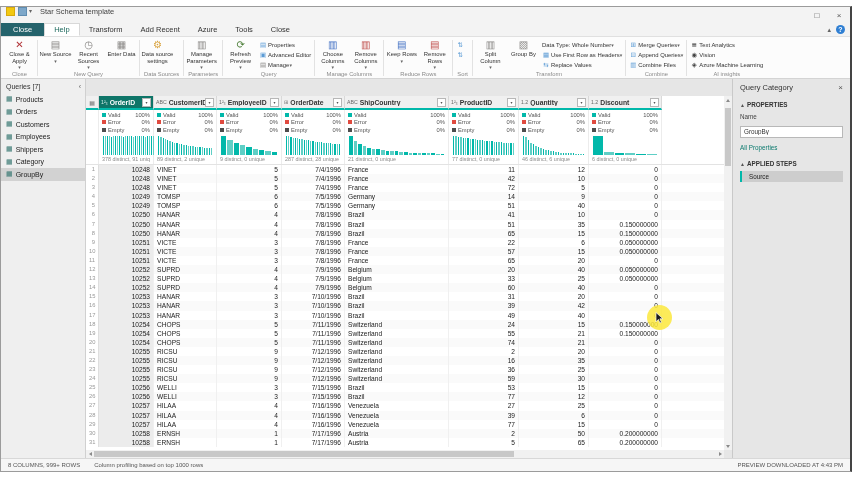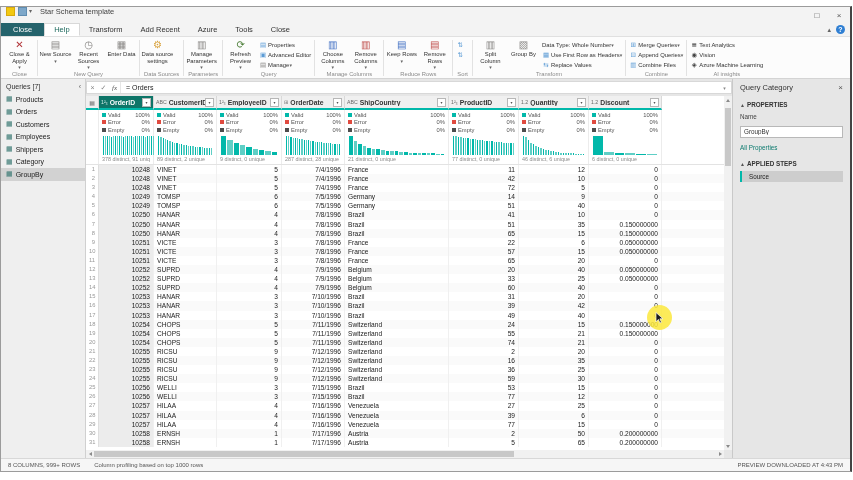--- a/index.html
+++ b/index.html
@@ -393,29 +393,20 @@
           <span>Category</span>
         </div>
         <div class="lp-item selected">
           <span class="lp-icon">▦</span>
           <span>GroupBy</span>
         </div>
       </div>
   </div>
 
   <div class="center">
-    <div class="formula-bar">
-      <span style="display:flex">
-          <span class="fb-btn">×</span>
-          <span class="fb-btn">✓</span>
-          <span class="fb-btn fb-fx">fx</span>
-        </span>
-      <span class="fb-input">= Orders</span>
-      <span class="fb-caret">▾</span>
-    </div>
     <div class="table-area">
       <div class="thead">
           <div class="th corner" style="width: 13px;">▦</div>
           <div class="th selected" style="width: 55px;">
             <span class="ticon">1²₃</span>
             <span class="tname">OrderID</span>
             <span class="filter">▾</span>
           </div>
           <div class="th" style="width: 63px;">
             <span class="ticon">ABC</span>

